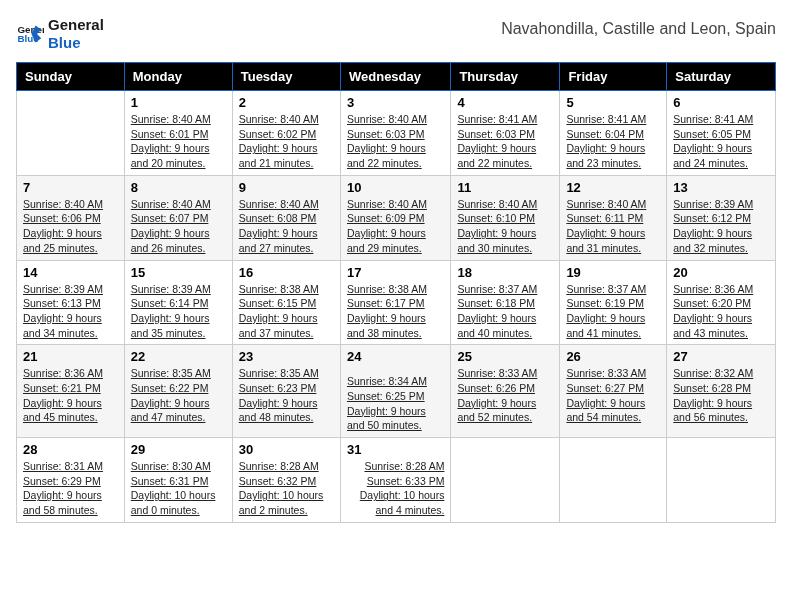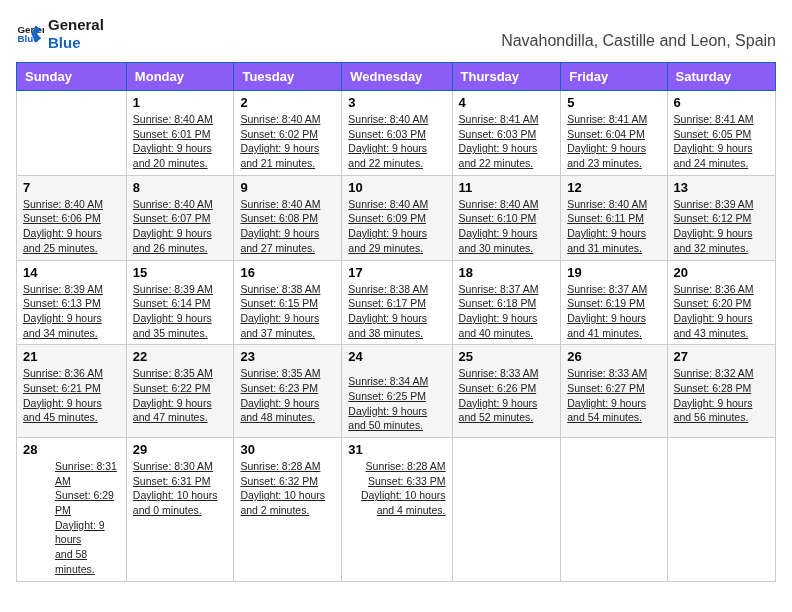--- a/index.html
+++ b/index.html
@@ -29,29 +29,29 @@
       text-align: right;
     }
     .month-title {
       font-size: 36px;
       font-weight: bold;
       color: #1a1a1a;
     }
     .location-title {
       font-size: 16px;
       color: #444;
-      margin-top: 16px;
+      margin-top: 4px;
     }
     .calendar-table {
       width: 100%;
       border-collapse: collapse;
       font-size: 11px;
     }
     .calendar-table th {
-      background: #8b5cf6;
+      background: #000000;
       color: #fff;
       text-align: left;
       padding: 6px 8px;
       font-size: 13px;
       font-weight: bold;
       border: 1px solid #1565c0;
       margin-left: 12px;
     }
     .calendar-table td {
       border: 1px solid #ccc;
@@ -307,21 +307,21 @@
           <span class="day-number">27</span>
           <div class="day-info" style="white-space: pre-line;">Sunrise: 8:32 AM
 Sunset: 6:28 PM
 Daylight: 9 hours
 and 56 minutes.</div>
         </td>
       </tr>
       <tr>
         <td>
           <span class="day-number">28</span>
-          <div class="day-info" style="white-space: pre-line; margin-left: 32px;">Sunrise: 8:31 AM
+          <div class="day-info" style="white-space: pre-line;">Sunrise: 8:31 AM
 Sunset: 6:29 PM
 Daylight: 9 hours
 and 58 minutes.</div>
         </td>
         <td>
           <span class="day-number">29</span>
           <div class="day-info" style="white-space: pre-line;">Sunrise: 8:30 AM
 Sunset: 6:31 PM
 Daylight: 10 hours
 and 0 minutes.</div>

